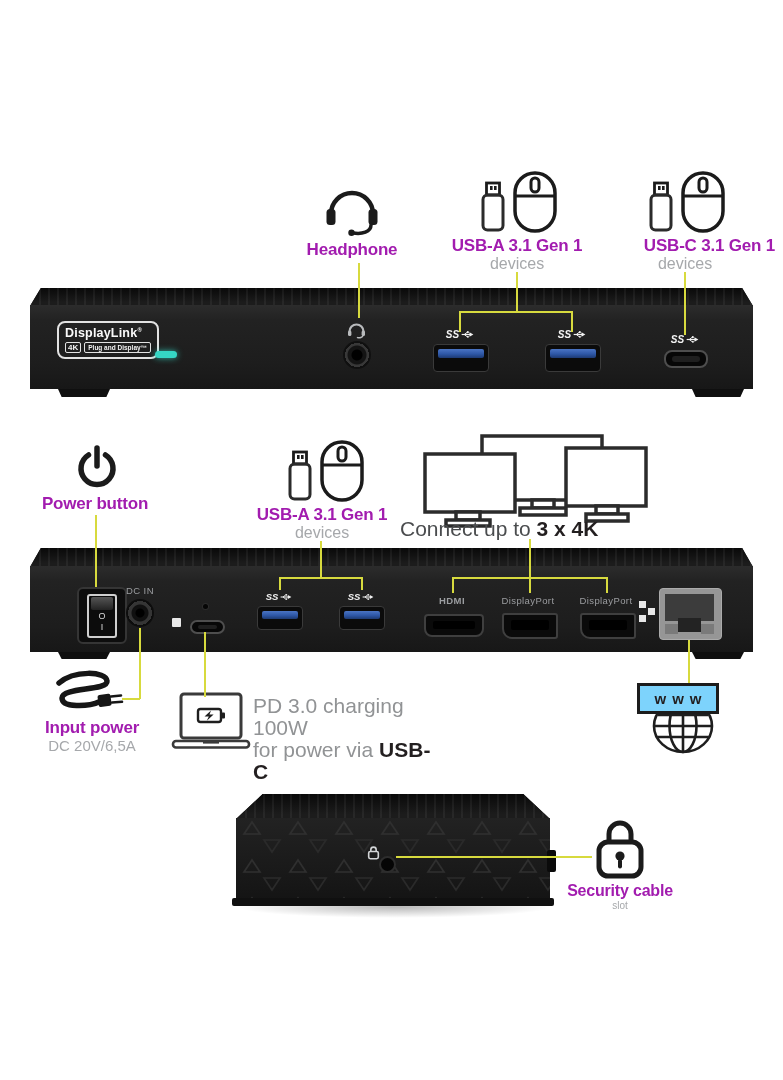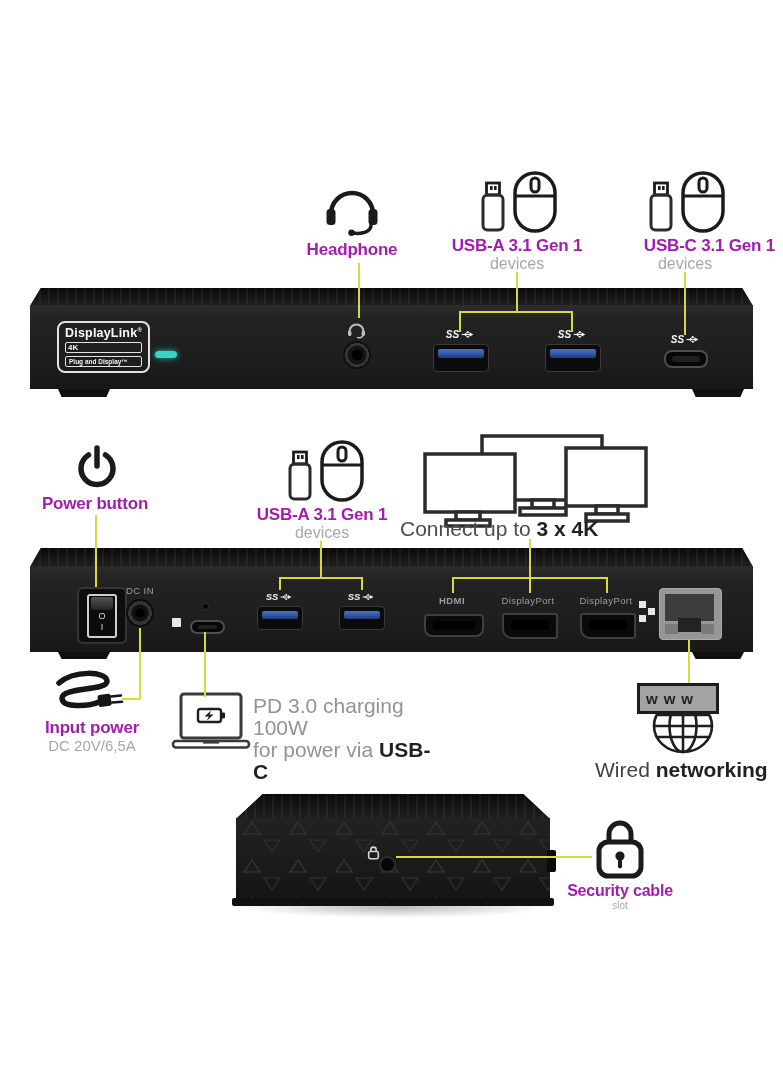--- a/index.html
+++ b/index.html
@@ -28,21 +28,21 @@
       font-style:italic;font-weight:bold;font-size:10px;color:#f2f2f2;}
   .usba{background:#0b0b0b;border:1px solid #3a3a3a;border-radius:4px;z-index:2;}
   .usba .tongue{position:absolute;left:4px;right:4px;top:4px;height:9px;border-radius:2px;
       background:linear-gradient(180deg,#4a74c4,#2e57a6 55%,#1d3a73);}
   .usbc{background:#070707;border:2px solid #4e4e4e;border-radius:8px;z-index:2;}
   .usbc .slot{position:absolute;left:6px;right:6px;top:50%;margin-top:-3px;height:6px;border-radius:3px;background:#1f1f1f;}
   
   .dl-logo{border:2px solid #e2e2e2;border-radius:8px;padding:3px 6px 4px 6px;z-index:3;background:transparent;}
   .dl-brand{font-weight:bold;font-size:12.5px;color:#fafafa;letter-spacing:.2px;white-space:nowrap;}
   .dl-brand sup{font-size:6px;}
-  .dl-row{display:flex;gap:3px;margin-top:2px;align-items:stretch;flex-direction:column;}
+  .dl-row{display:flex;gap:3px;margin-top:2px;align-items:stretch;}
   .dl-4k{border:1.5px solid #e2e2e2;border-radius:2px;font-weight:bold;font-size:8px;color:#f2f2f2;
          padding:0 2px;display:flex;align-items:center;}
   .dl-tag{border:1.5px solid #e2e2e2;border-radius:2px;font-weight:bold;font-size:6.5px;color:#f2f2f2;
          padding:1px 3px;display:flex;align-items:center;white-space:nowrap;}
   
   .sq-led{background:#e8e8e8;border-radius:1px;z-index:3;}
   .lan-sq{background:#e8e8e8;z-index:3;}
   .video-port{background:#0a0a0a;border:2px solid #3f3f3f;border-radius:4px;z-index:2;}
   .video-port .vslot{position:absolute;left:7px;right:7px;top:5px;height:10px;background:#000;border-radius:2px;}
   
@@ -302,26 +302,23 @@
   </div>
 
   <svg class="abs" style="left:651px;top:698px;z-index:1" width="64" height="56" viewBox="0 0 64 56">
     <g fill="none" stroke="#1e1e1e" stroke-width="2.6">
       <ellipse cx="32" cy="28" rx="29" ry="26"></ellipse>
       <ellipse cx="32" cy="28" rx="13.5" ry="26"></ellipse>
       <path d="M32 2 V54"></path>
       <path d="M6.5 17 H57.5 M3 28 H61 M6.5 39 H57.5"></path>
     </g>
   </svg>
-  <div class="abs" style="left:637px;top:683px;width:76px;height:25px;background:#a3a3a3;border:3px solid #1c1c1c;z-index:2;
-              display:flex;align-items:center;">
+  <div class="abs" style="left:637px;top:683px;width:76px;height:25px;background:#7dd3fc;border:3px solid #1c1c1c;z-index:2;
+              display:flex;align-items:center;justify-content:center;">
     <span style="font-weight:bold;font-size:15px;letter-spacing:6px;color:#231f20;margin-left:6px;">www</span>
-  </div>
-  <div class="abs c-mix" style="left:595px;top:758px;width:175px;">
-    <span style="color:#3f4144;">Wired </span><b>networking</b>
   </div>
 
   <div class="abs shadow" style="left:236px;top:896px;width:316px;height:22px;"></div>
   <div class="abs dock-top" style="left:236px;top:794px;width:314px;height:24px;clip-path:polygon(8.5% 0,91.5% 0,100% 100%,0 100%);"></div>
   <div class="abs" style="left:236px;top:818px;width:314px;height:82px;background:linear-gradient(180deg,#222,#1a1a1a 60%,#141414);z-index:1;"></div>
   <svg class="abs" style="left:236px;top:818px;z-index:2" width="314" height="82" viewBox="0 0 314 82">
     <defs>
       <pattern id="tri" width="46" height="38" patternUnits="userSpaceOnUse">
         <path d="M8 16 L16 4 L24 16 Z" fill="none" stroke="#2f2f2f" stroke-width="1.6"></path>
         <path d="M28 22 L36 34 L44 22 Z" fill="none" stroke="#2a2a2a" stroke-width="1.6"></path>

